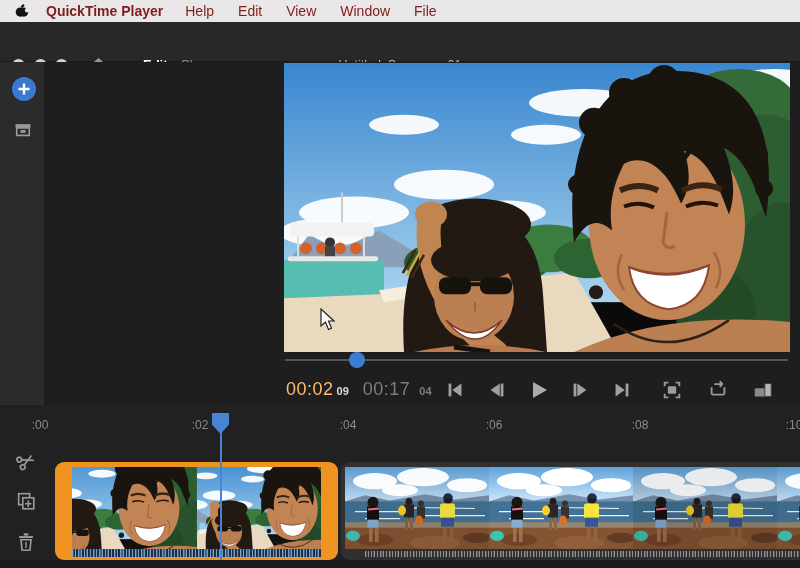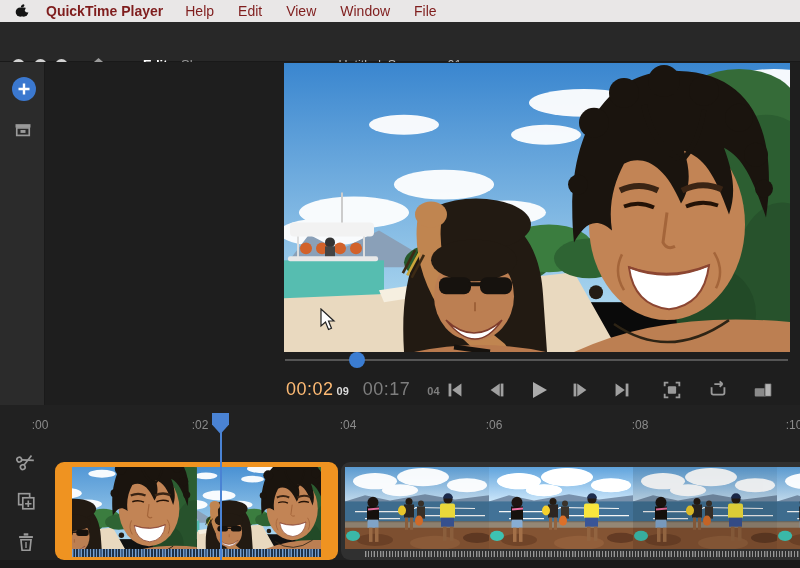--- a/index.html
+++ b/index.html
@@ -46,21 +46,21 @@
   .video { position:absolute; left:284px; top:63px; width:506px; height:289px; background:#0a0a0a; }
   .video svg { display:block; width:100%; height:100%; }
   
   .scrubber { position:absolute; left:285px; top:359px; width:503px; height:2px; background:#555; }
   .scrub-dot { position:absolute; left:349px; top:352px; width:16px; height:16px; border-radius:50%; }
   
   .timecode { position:absolute; left:286px; top:379px; white-space:nowrap; }
   .tc-cur { color:#fdba74; font-size:18px; font-weight:400; letter-spacing:.5px; }
   .tc-cur-f { color:#dcdcdc; font-size:11px; font-weight:700; margin-left:3px; }
   .tc-tot { color:#7e7e7e; font-size:18px; margin-left:14px; letter-spacing:.5px; }
-  .tc-tot-f { color:#7e7e7e; font-size:11px; font-weight:700; margin-left:17px; }
+  .tc-tot-f { color:#7e7e7e; font-size:11px; font-weight:700; margin-left:9px; }
   .tbtn { position:absolute; top:377px; width:28px; height:26px; display:flex; align-items:center; justify-content:center; }
   .vbtn { position:absolute; top:378px; width:26px; height:24px; display:flex; align-items:center; justify-content:center; }
   
   .timeline { position:absolute; left:0; top:405px; width:800px; height:163px; background:#212121; }
   .ruler-label { position:absolute; top:13px; transform:translateX(-50%); color:#8b8b8b; font-size:12px; }
   .playhead-head {
     position:absolute; left:212px; top:8px; width:17px; height:21px; background:#4a83d4;
     clip-path:polygon(0 0, 100% 0, 100% 55%, 50% 100%, 0 55%);
   }
   .playhead-line { position:absolute; left:220px; top:26px; width:2px; height:137px; background:#4a83d4; }

